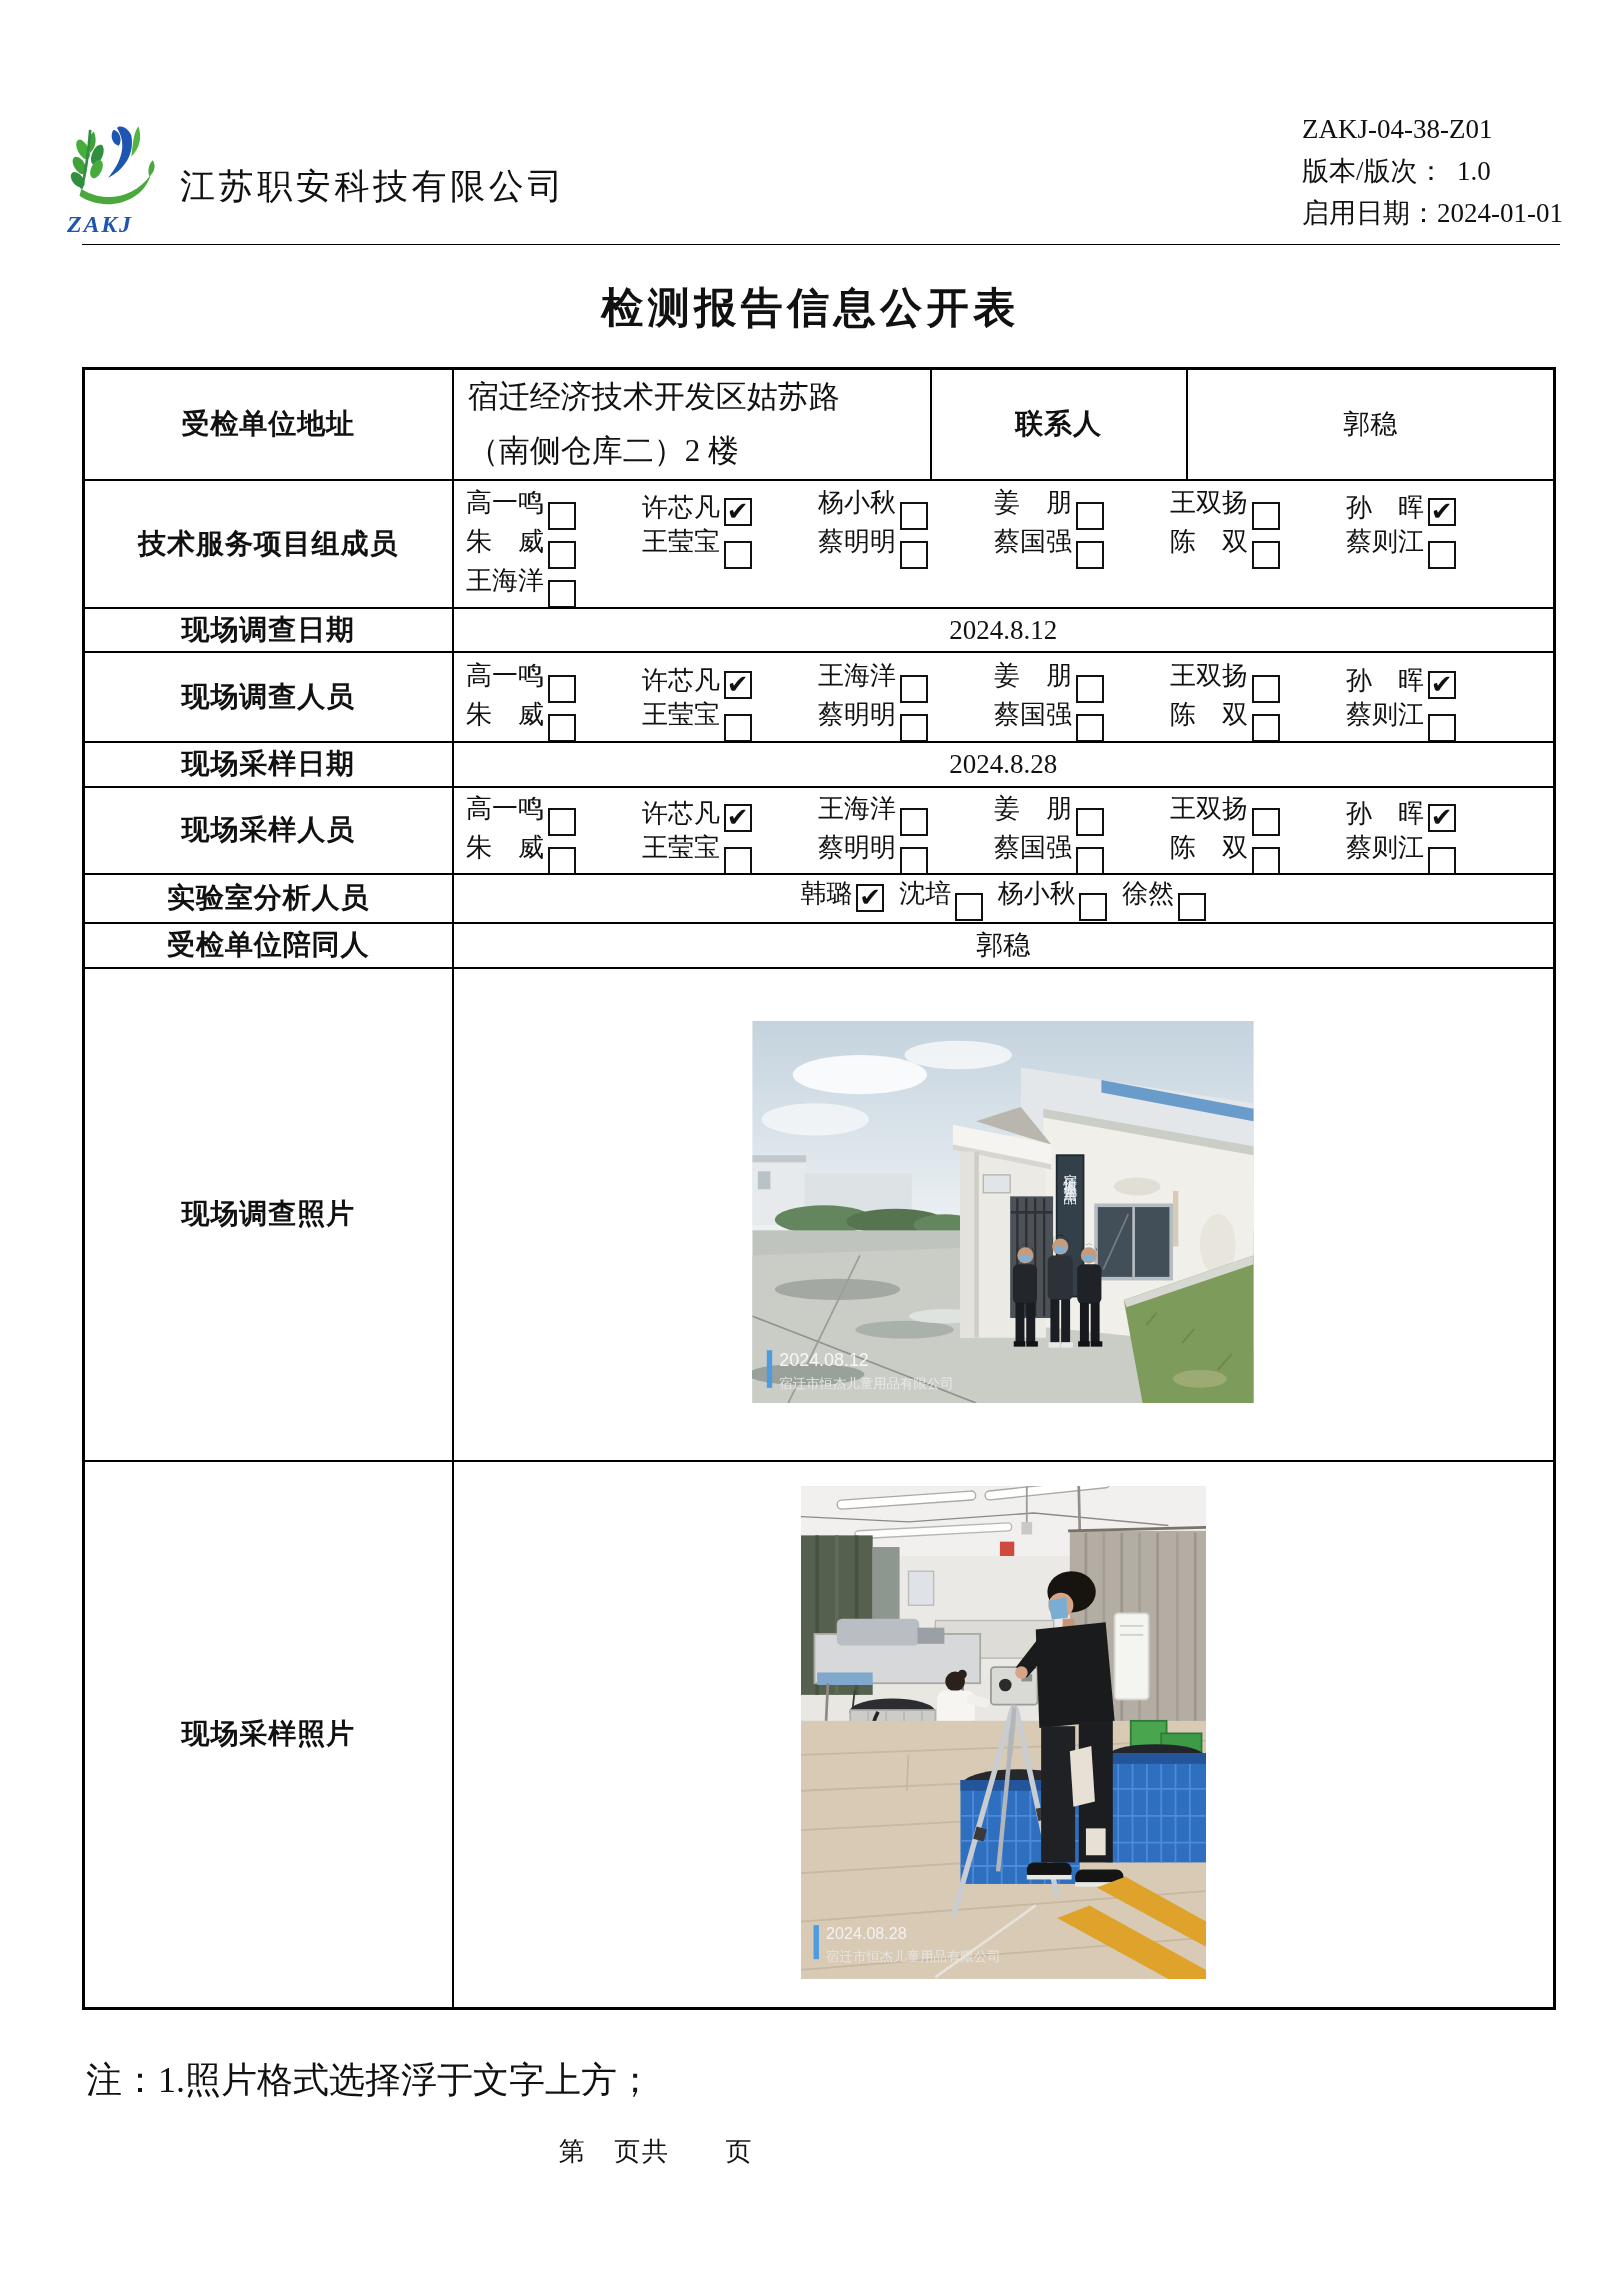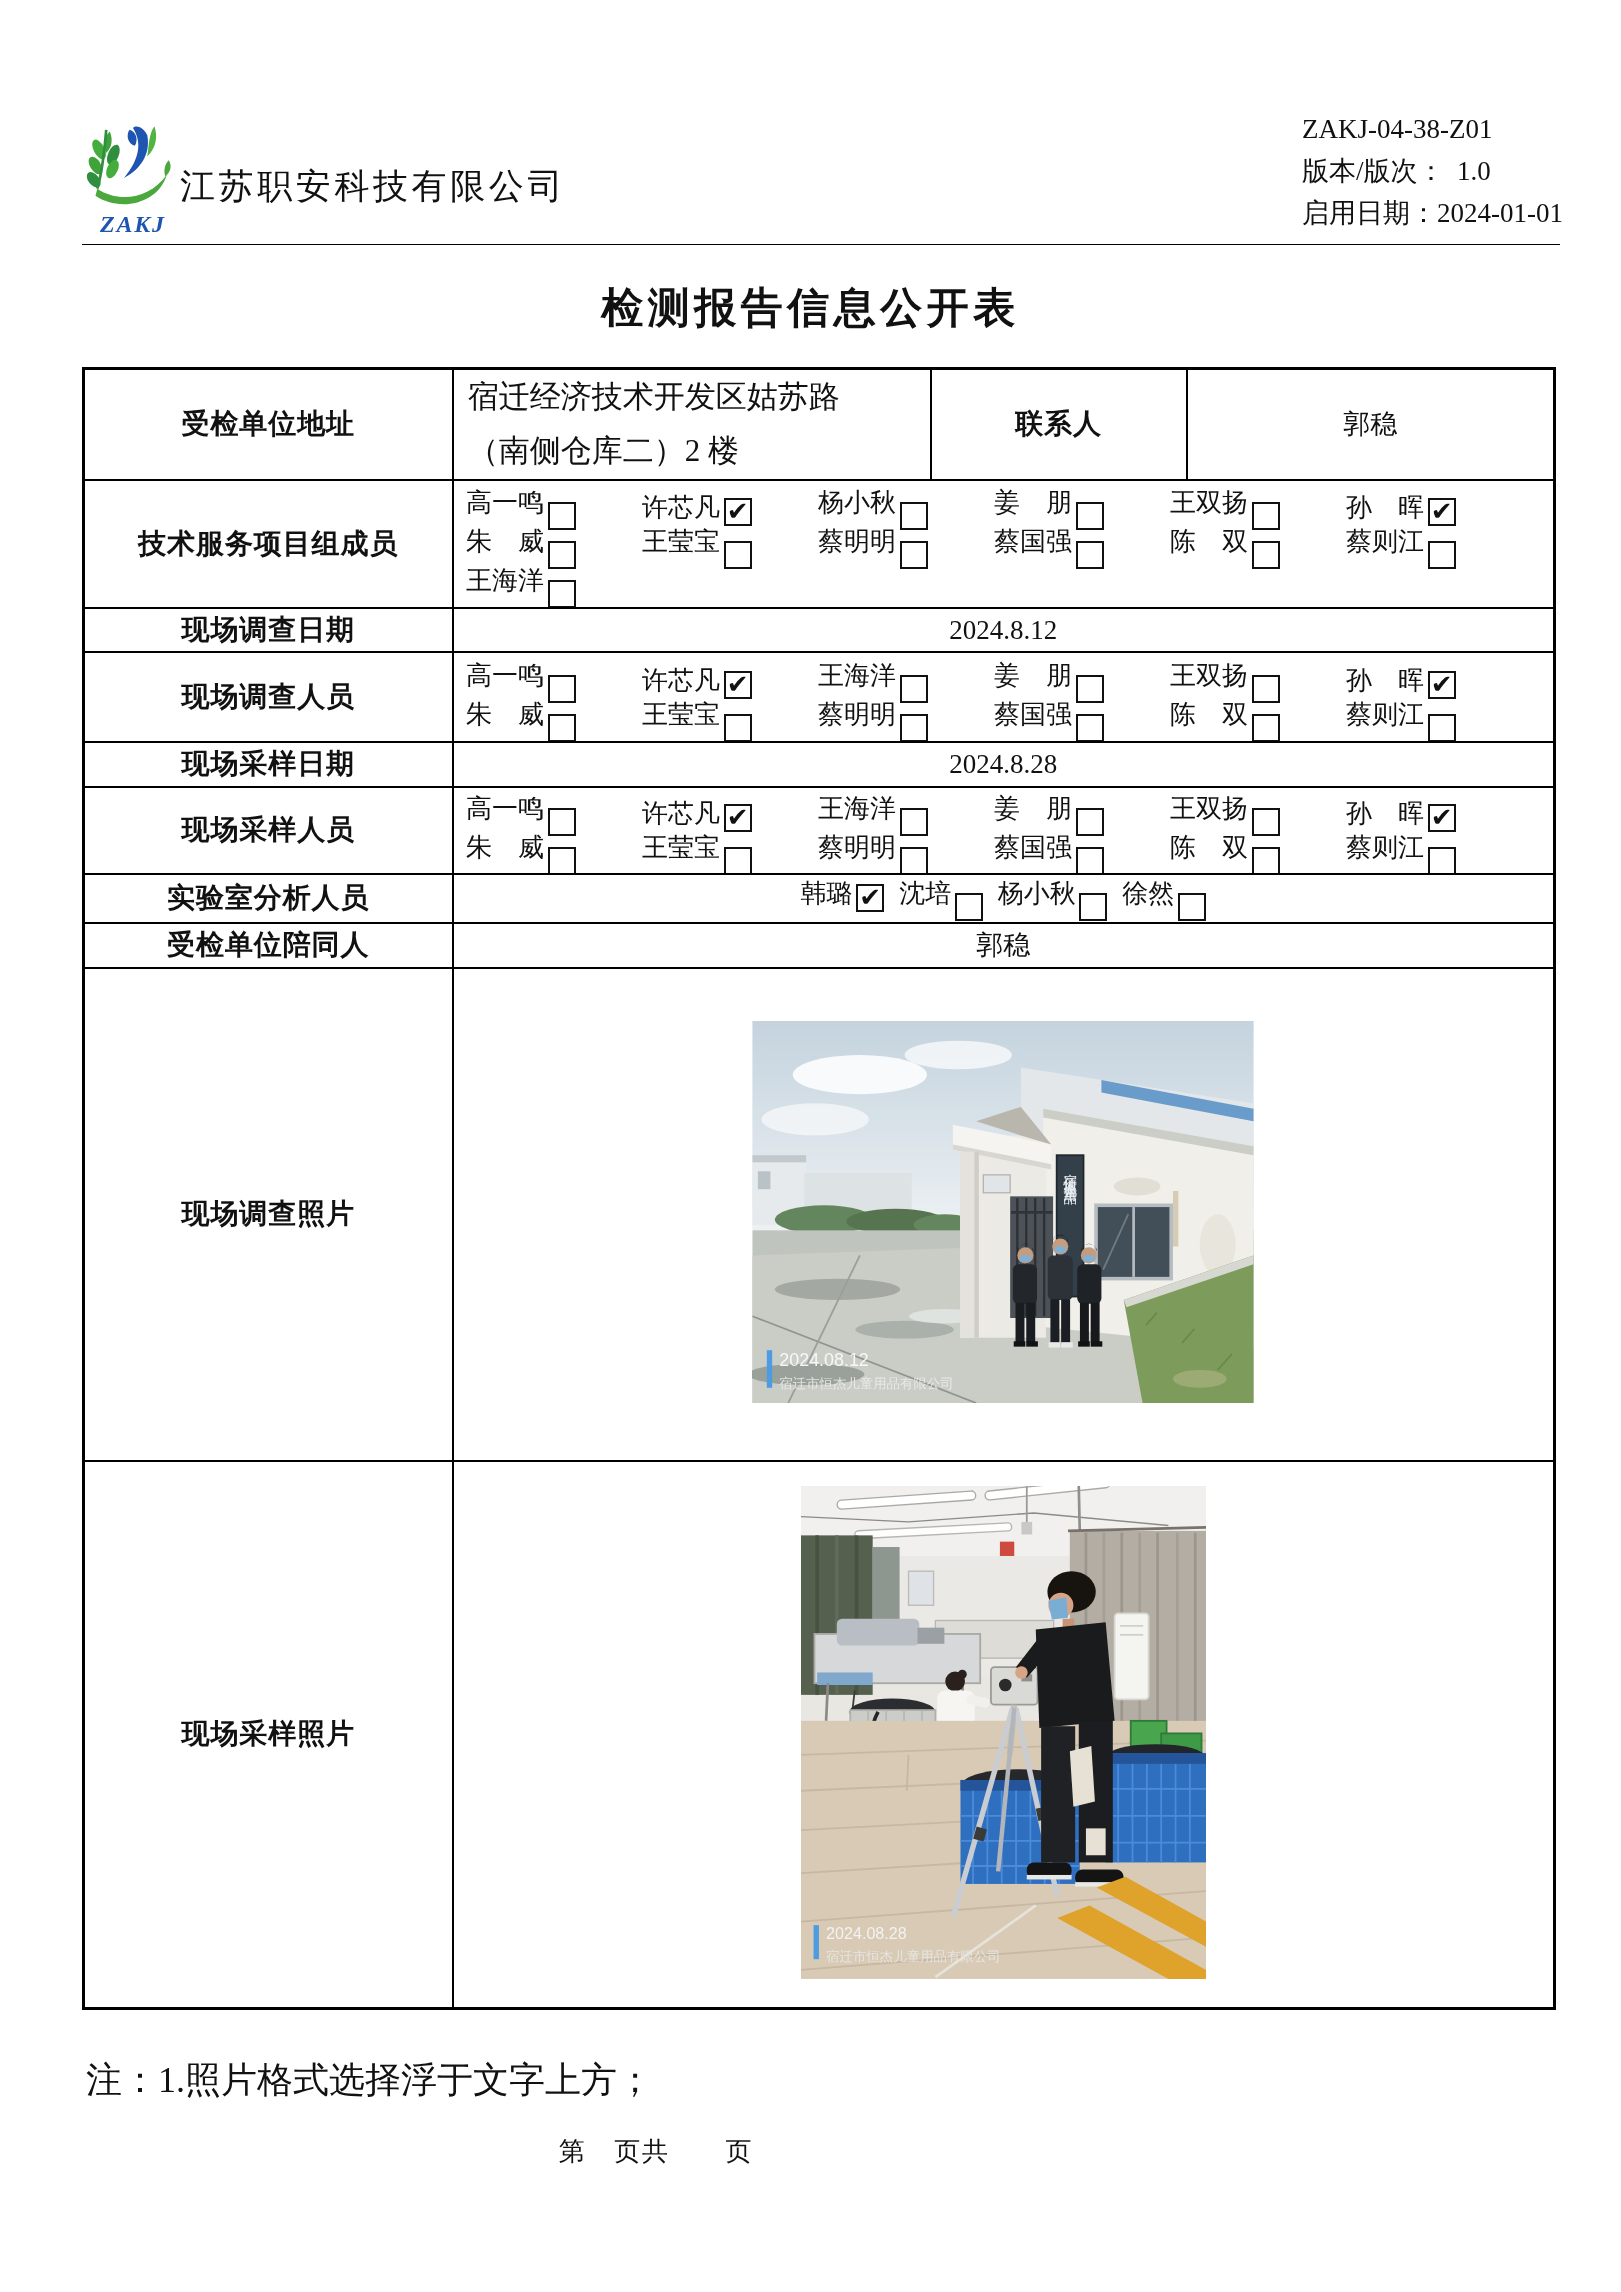--- a/index.html
+++ b/index.html
@@ -1,21 +1,21 @@
 <!DOCTYPE html>
 <html style="font-size:14.3px"><head>
 <meta charset="utf-8">
 <style>
   html,body{margin:0;padding:0;background:#ffffff;}
   body{width:1621px;height:2293px;position:relative;font-family:"Liberation Serif","DejaVu Serif",serif;color:#111;}
   .page{position:absolute;inset:0;background:#fff;}
 
   
   .hdr{position:absolute;top:106px;left:67px;right:58px;height:142px;}
-  .logo{position:absolute;left:13px;top:12.5px;width:106px;text-align:center;}
+  .logo{position:absolute;left:0;top:12.5px;width:106px;}
   .logo-text{color:#1d55b0;font-style:italic;font-weight:bold;font-size:24px;letter-spacing:1.8px;line-height:1;margin-top:-3.6px;font-family:"Liberation Serif","DejaVu Serif",serif;}
   .company{position:absolute;left:113px;top:57px;font-size:35px;letter-spacing:3.6px;white-space:nowrap;}
   .meta{position:absolute;right:0;top:1.8px;text-align:left;font-size:27px;line-height:42px;white-space:nowrap;}
   .meta .v{margin-left:12.5px;}
   .rule{position:absolute;top:244px;left:82px;width:1478px;border-top:1.8px solid #000;}
 
   
   .title{position:absolute;top:280px;left:0;width:100%;text-align:center;font-size:42px;font-weight:bold;letter-spacing:4.5px;font-family:"Liberation Sans","DejaVu Sans",sans-serif;}
 
   

